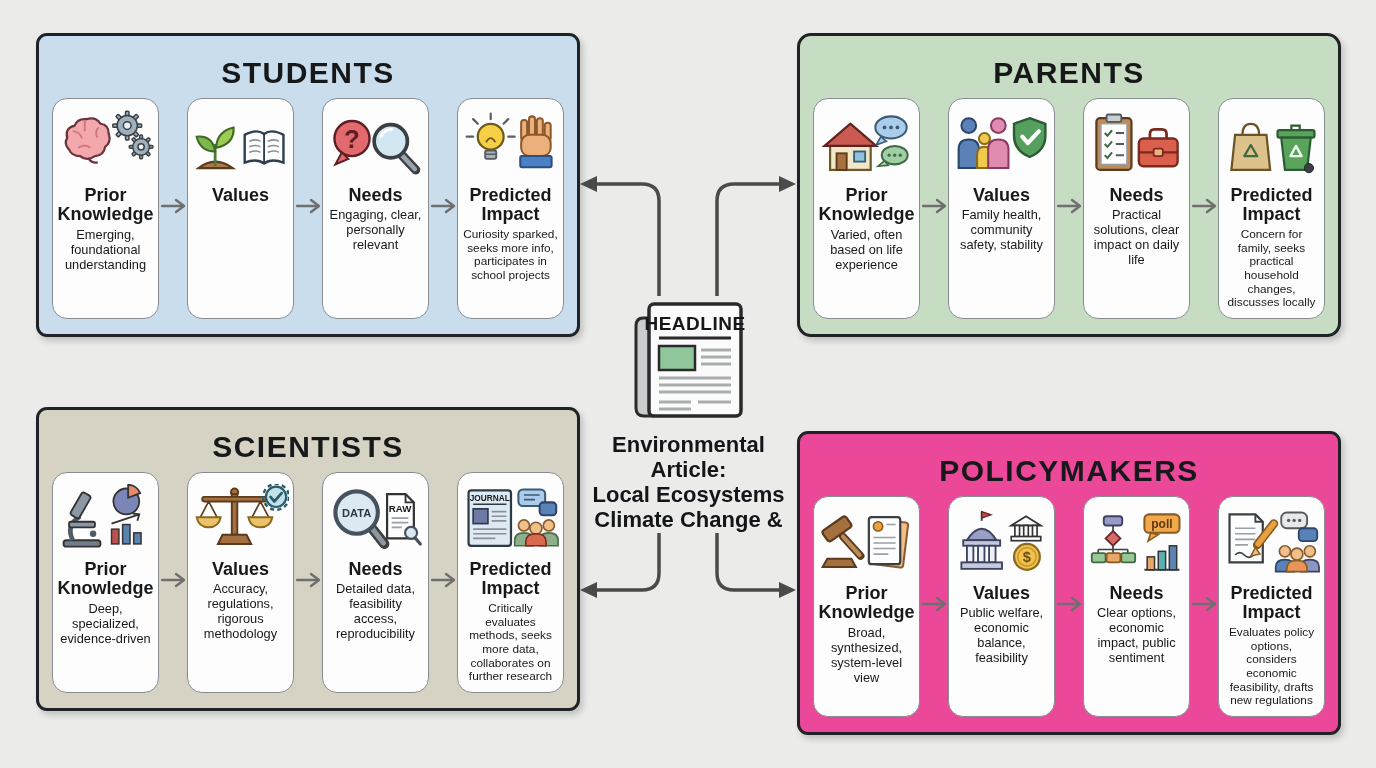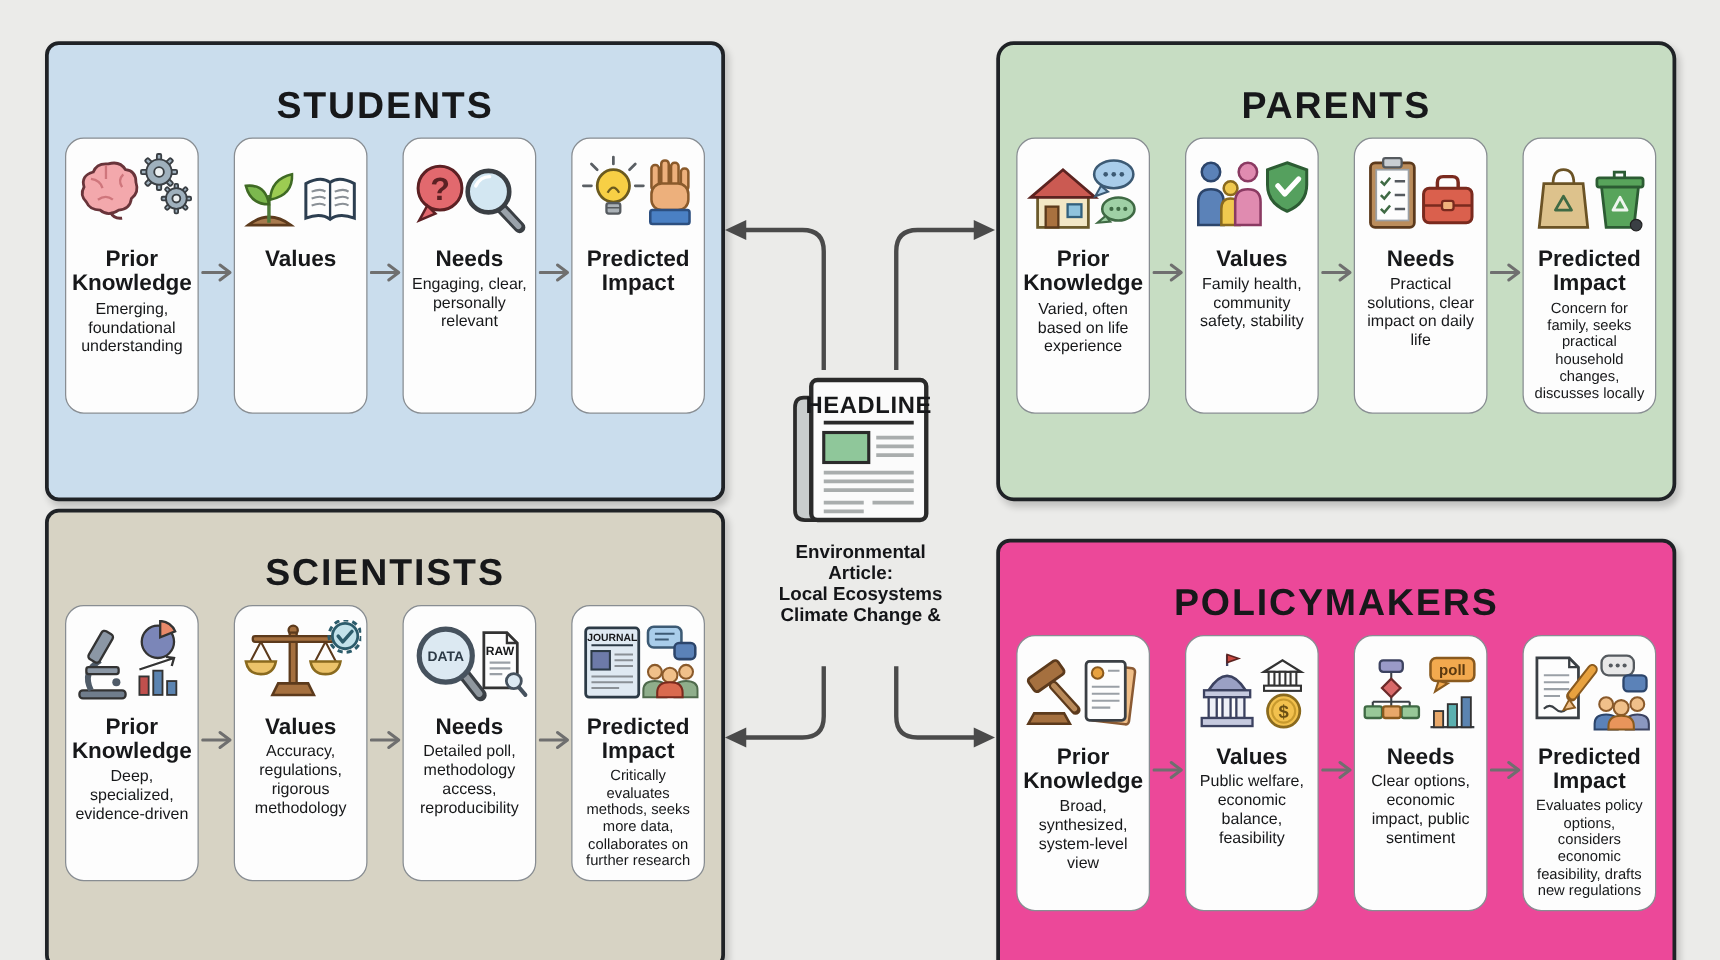--- a/index.html
+++ b/index.html
@@ -5,24 +5,24 @@
   * { box-sizing: border-box; }
   html,body { margin:0; padding:0; }
   body {
     width:1376px; height:768px; position:relative; overflow:hidden;
     font-family:"Liberation Sans", sans-serif; color:#17181a;
   }
   svg text { font-family:"Liberation Sans", sans-serif; }
 
   
   .panel {
-    position:absolute; width:544px; height:368px;
+    position:absolute; width:544px; height:304px;
     border:3px solid #1f2226; border-radius:11px;
     box-shadow:3px 4px 6px rgba(0,0,0,0.18);
-    padding:24px 13px;
+    padding:12px 13px;
   }
   #panel-students     { left:36px;  top:33px;  }
   #panel-parents      { left:797px; top:33px;  }
   #panel-scientists   { left:36px;  top:407px; }
   #panel-policymakers { left:797px; top:431px; }
 
   .panel h2 {
     margin:8px 0 8px; text-align:center;
     font-size:30px; font-weight:bold; letter-spacing:1.5px; color:#17181a;
   }
@@ -37,21 +37,21 @@
   .card-icon svg { width:96px; height:70px; }
   .card h3 { margin:3px 0 2px; font-size:18px; line-height:1.08; font-weight:bold; }
   .card p  { margin:1px 0 0; font-size:12.8px; line-height:1.17; font-weight:400; }
   .cards article.card:last-of-type p { font-size:11.8px; line-height:1.16; }
   .flow-arrow { flex:none; align-self:center; width:25px; height:16px; margin-top:-6px; }
   .flow-arrow svg { width:25px; height:16px; display:block; }
 
   
   .center-block { position:absolute; left:578px; top:296px; width:221px; text-align:center; z-index:6; }
   .center-block .news svg { width:121px; height:128px; }
-  .center-title { margin-top:5px; font-size:15px; font-weight:bold; line-height:1.13; color:#141518; }
+  .center-title { margin-top:5px; font-size:22px; font-weight:bold; line-height:1.13; color:#141518; }
 
   
   #connectors { position:absolute; left:0; top:0; width:1376px; height:768px; z-index:5; pointer-events:none; }
 </style>
 </head>
 <body style="background: rgb(235, 235, 233);">
 
 <svg id="connectors">
   <g id="connector-group" fill="none" stroke-width="3.5" stroke="#4a4a4a">
     <path d="M659,296 V201 Q659,184 642,184 H596"></path>
@@ -170,20 +170,21 @@
      <rect x="63" y="10" width="6.5" height="22" rx="3"></rect>
      <rect x="71.5" y="6" width="6.5" height="26" rx="3"></rect>
      <rect x="80" y="8" width="6.5" height="24" rx="3"></rect>
      <rect x="88.5" y="13" width="6.5" height="19" rx="3"></rect>
      <rect x="63" y="26" width="32" height="23" rx="9"></rect>
             </g>
    <rect x="62" y="49" width="34" height="12" rx="2" fill="#4a80c4" stroke="#2c4f80" stroke-width="2.2"></rect>
           </svg>
         </div>
       <h3>Predicted Impact</h3>
+      <p>Curiosity sparked, seeks more info, participates in school projects</p>
     </article>
   </div>
 </section>
 
 <section class="panel" id="panel-parents" style="background: rgb(199, 221, 195); border-radius: 14px;">
   <h2>PARENTS</h2>
   <div class="cards">
     <article class="card">
       <div class="card-icon">
           <svg viewBox="0 0 104 74">
@@ -353,21 +354,21 @@
    <text x="31" y="35" text-anchor="middle" font-size="12" font-weight="bold" fill="#2c3a46">DATA</text>
    <path d="M64,10 h20 l9,9 v39 H64 z" fill="#fdfdfd" stroke="#333" stroke-width="2.4"></path>
    <path d="M84,10 v9 h9" fill="none" stroke="#333" stroke-width="2"></path>
    <text x="78" y="29" text-anchor="middle" font-size="10.5" font-weight="bold" fill="#17181a">RAW</text>
    <path d="M69,36 h18 M69,41 h18 M69,46 h11" stroke="#9aa0a6" stroke-width="1.8" fill="none"></path>
    <circle cx="90" cy="52" r="6.5" fill="#dce9f2" stroke="#46525e" stroke-width="2.4"></circle>
    <line x1="94.5" y1="57.5" x2="100" y2="64" stroke="#46525e" stroke-width="3.5" stroke-linecap="round"></line>
           </svg>
         </div>
       <h3>Needs</h3>
-      <p>Detailed poll, methodology access, reproducibility</p>
+      <p>Detailed data, feasibility access, reproducibility</p>
     </article>
     <span class="flow-arrow">
         <svg viewBox="0 0 25 16">
           <g stroke="#6f6f6f" stroke-width="2.4" fill="none" stroke-linecap="round" stroke-linejoin="round">
             <line x1="1" y1="8" x2="21" y2="8"></line>
             <path d="M15,2 L23,8 15,14"></path>
           </g>
         </svg>
       </span>
     <article class="card">

